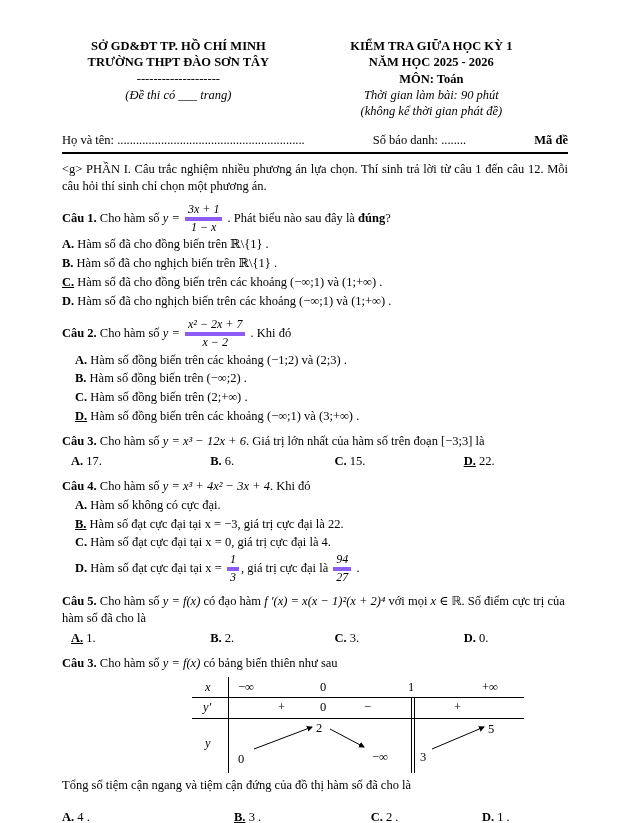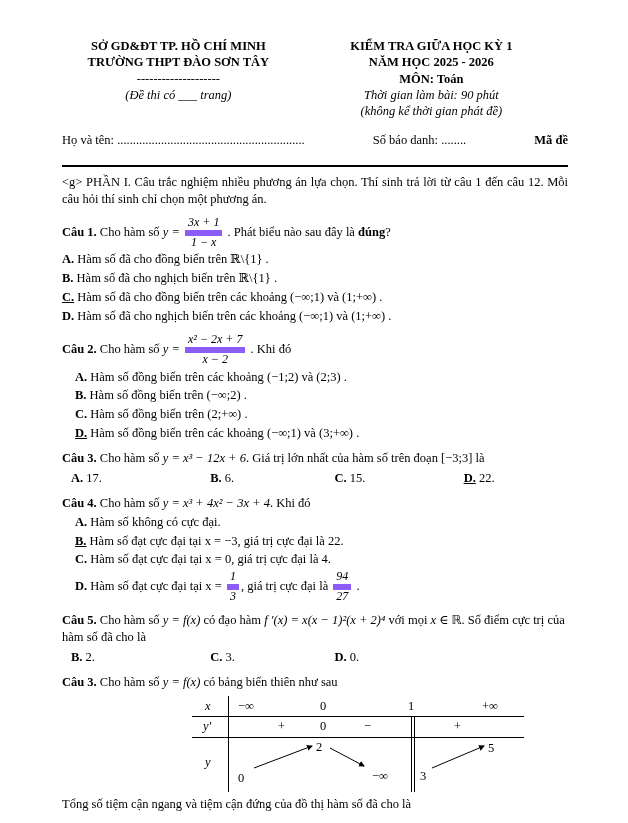--- a/index.html
+++ b/index.html
@@ -14,35 +14,35 @@
   .i  { font-style:italic;text-align:center; }
   .m  { font-style:italic; }
   .u  { text-decoration:underline; }
 
   .header { display:flex; }
   .header-left  { width:46%; text-align:center; }
   .header-right { width:54%; text-align:center; }
   .header div { line-height:1.3; }
 
   .student-row { display:flex; justify-content:space-between; margin-top:13px;
-                 padding-bottom:16px; border-bottom:2.5px solid #000; }
+                 padding-bottom:3px; border-bottom:2.5px solid #000; }
 
   .part-heading { margin-top:7px; font-weight:normal; text-align:justify; }
 
   .question { margin-top:8px; }
   .q-line  { margin-bottom:2px; }
   .opt-line { margin-top:2px; }
   .indent { padding-left:13px; }
 
   .opt-row { display:grid; grid-template-columns:28% 25% 26% 21%; padding-left:9px; margin-top:3px; }
   .opt-row-wide { display:grid; grid-template-columns:34% 27% 22% 17%; padding-left:0; margin-top:15px; }
 
   .frac { display:inline-block; vertical-align:middle; text-align:center;
           font-style:italic; line-height:1.15; padding:0 2px; font-size:12px; }
-  .frac .num { display:block; border-bottom:6px solid #8b5cf6; padding:0 3px;font-family:Liberation Serif, serif; }
+  .frac .num { display:block; border-bottom:4px solid #8b5cf6; padding:0 3px;font-family:Liberation Serif, serif; }
   .frac .den { display:block; padding:0 3px; }
 
   
   .bbt { position:relative; width:332px; height:96px; margin:6px 0 4px 130px; }
   .bbt-h { position:absolute; left:0; right:0; border-top:1px solid #000; }
   .bbt-v { position:absolute; width:0; border-left:1px solid #000; }
   .bbt .lbl { position:absolute; white-space:nowrap; }
   .bbt-svg { position:absolute; }
 </style>
 </head>
@@ -139,20 +139,21 @@
     <div class="q-line">
       <span class="b">Câu 5.</span>
       <span>Cho hàm số</span>
       <span class="m">y = f(x)</span>
       <span>có đạo hàm</span>
       <span class="m">f ′(x) = x(x − 1)²(x + 2)⁴</span>
       <span>với mọi</span>
       <span class="m">x ∈ ℝ</span><span>. Số điểm cực trị của hàm số đã cho là</span>
     </div>
     <div class="opt-row">
+      <span><span class="b u">A.</span> <span>1.</span></span>
       <span><span class="b">B.</span> <span>2.</span></span>
       <span><span class="b">C.</span> <span>3.</span></span>
       <span><span class="b">D.</span> <span>0.</span></span>
     </div>
   </div>
 
   <div class="question">
     <div class="q-line">
       <span class="b">Câu 3.</span>
       <span>Cho hàm số</span>

